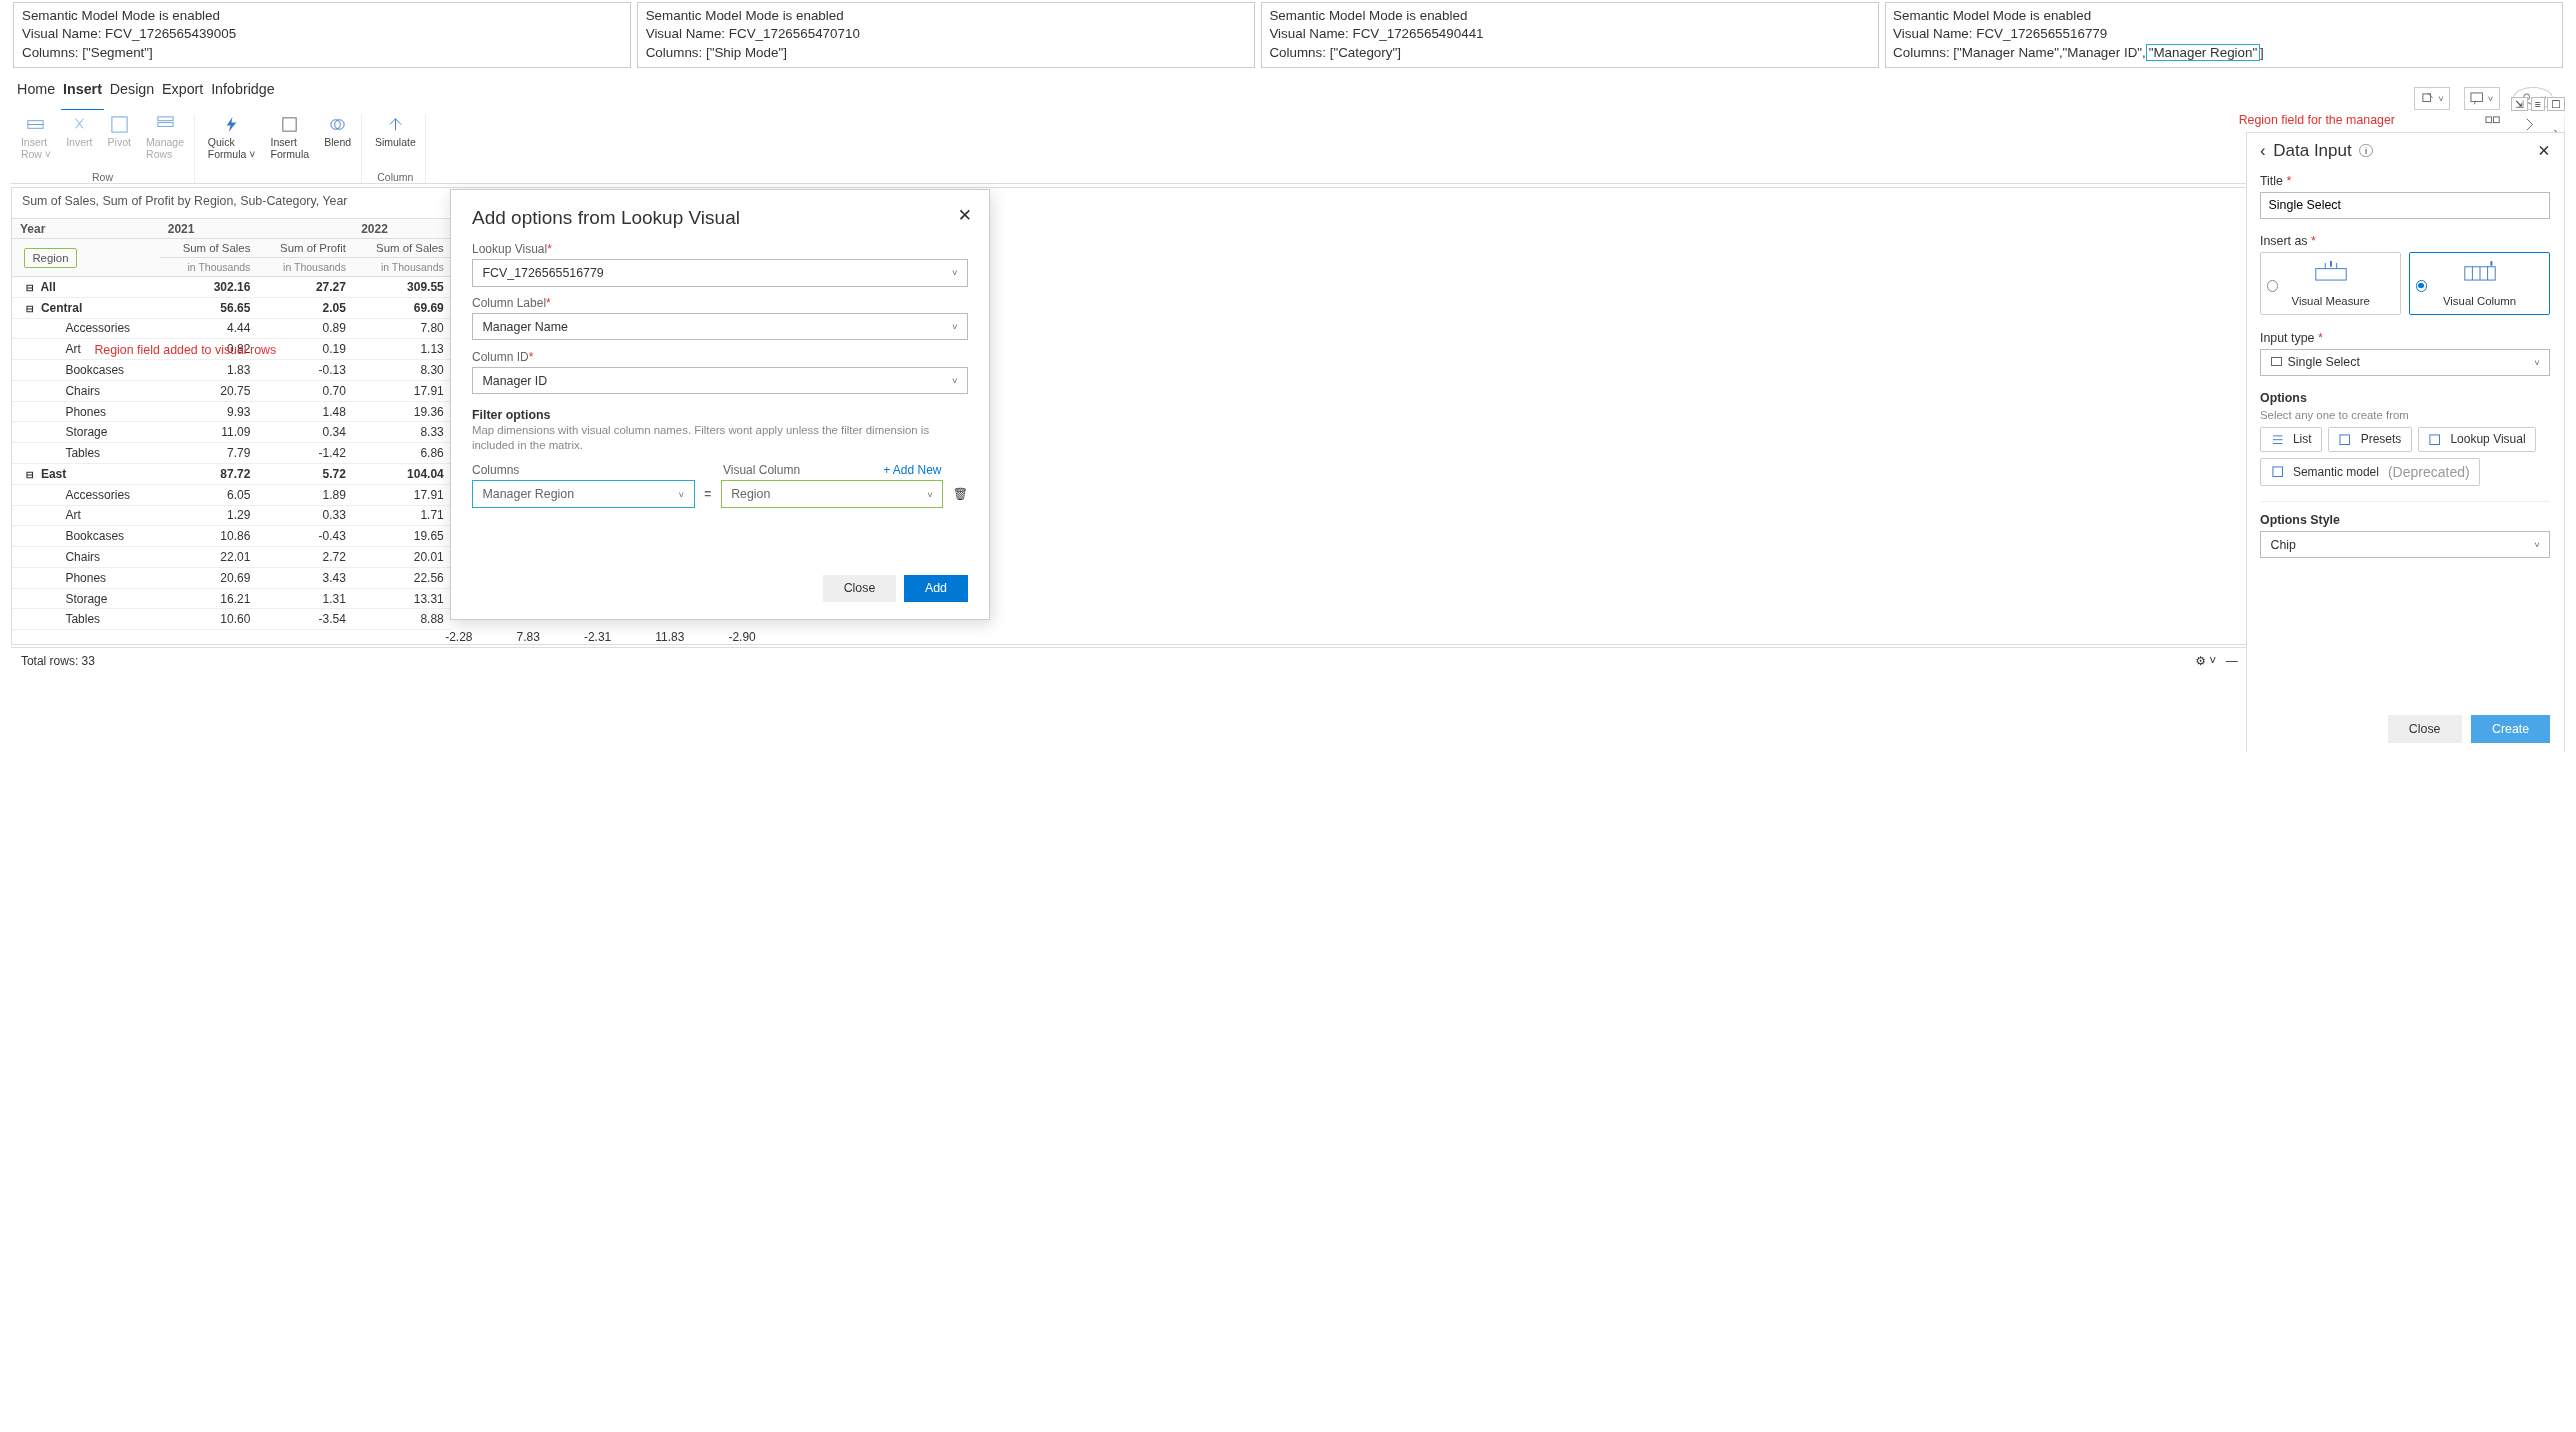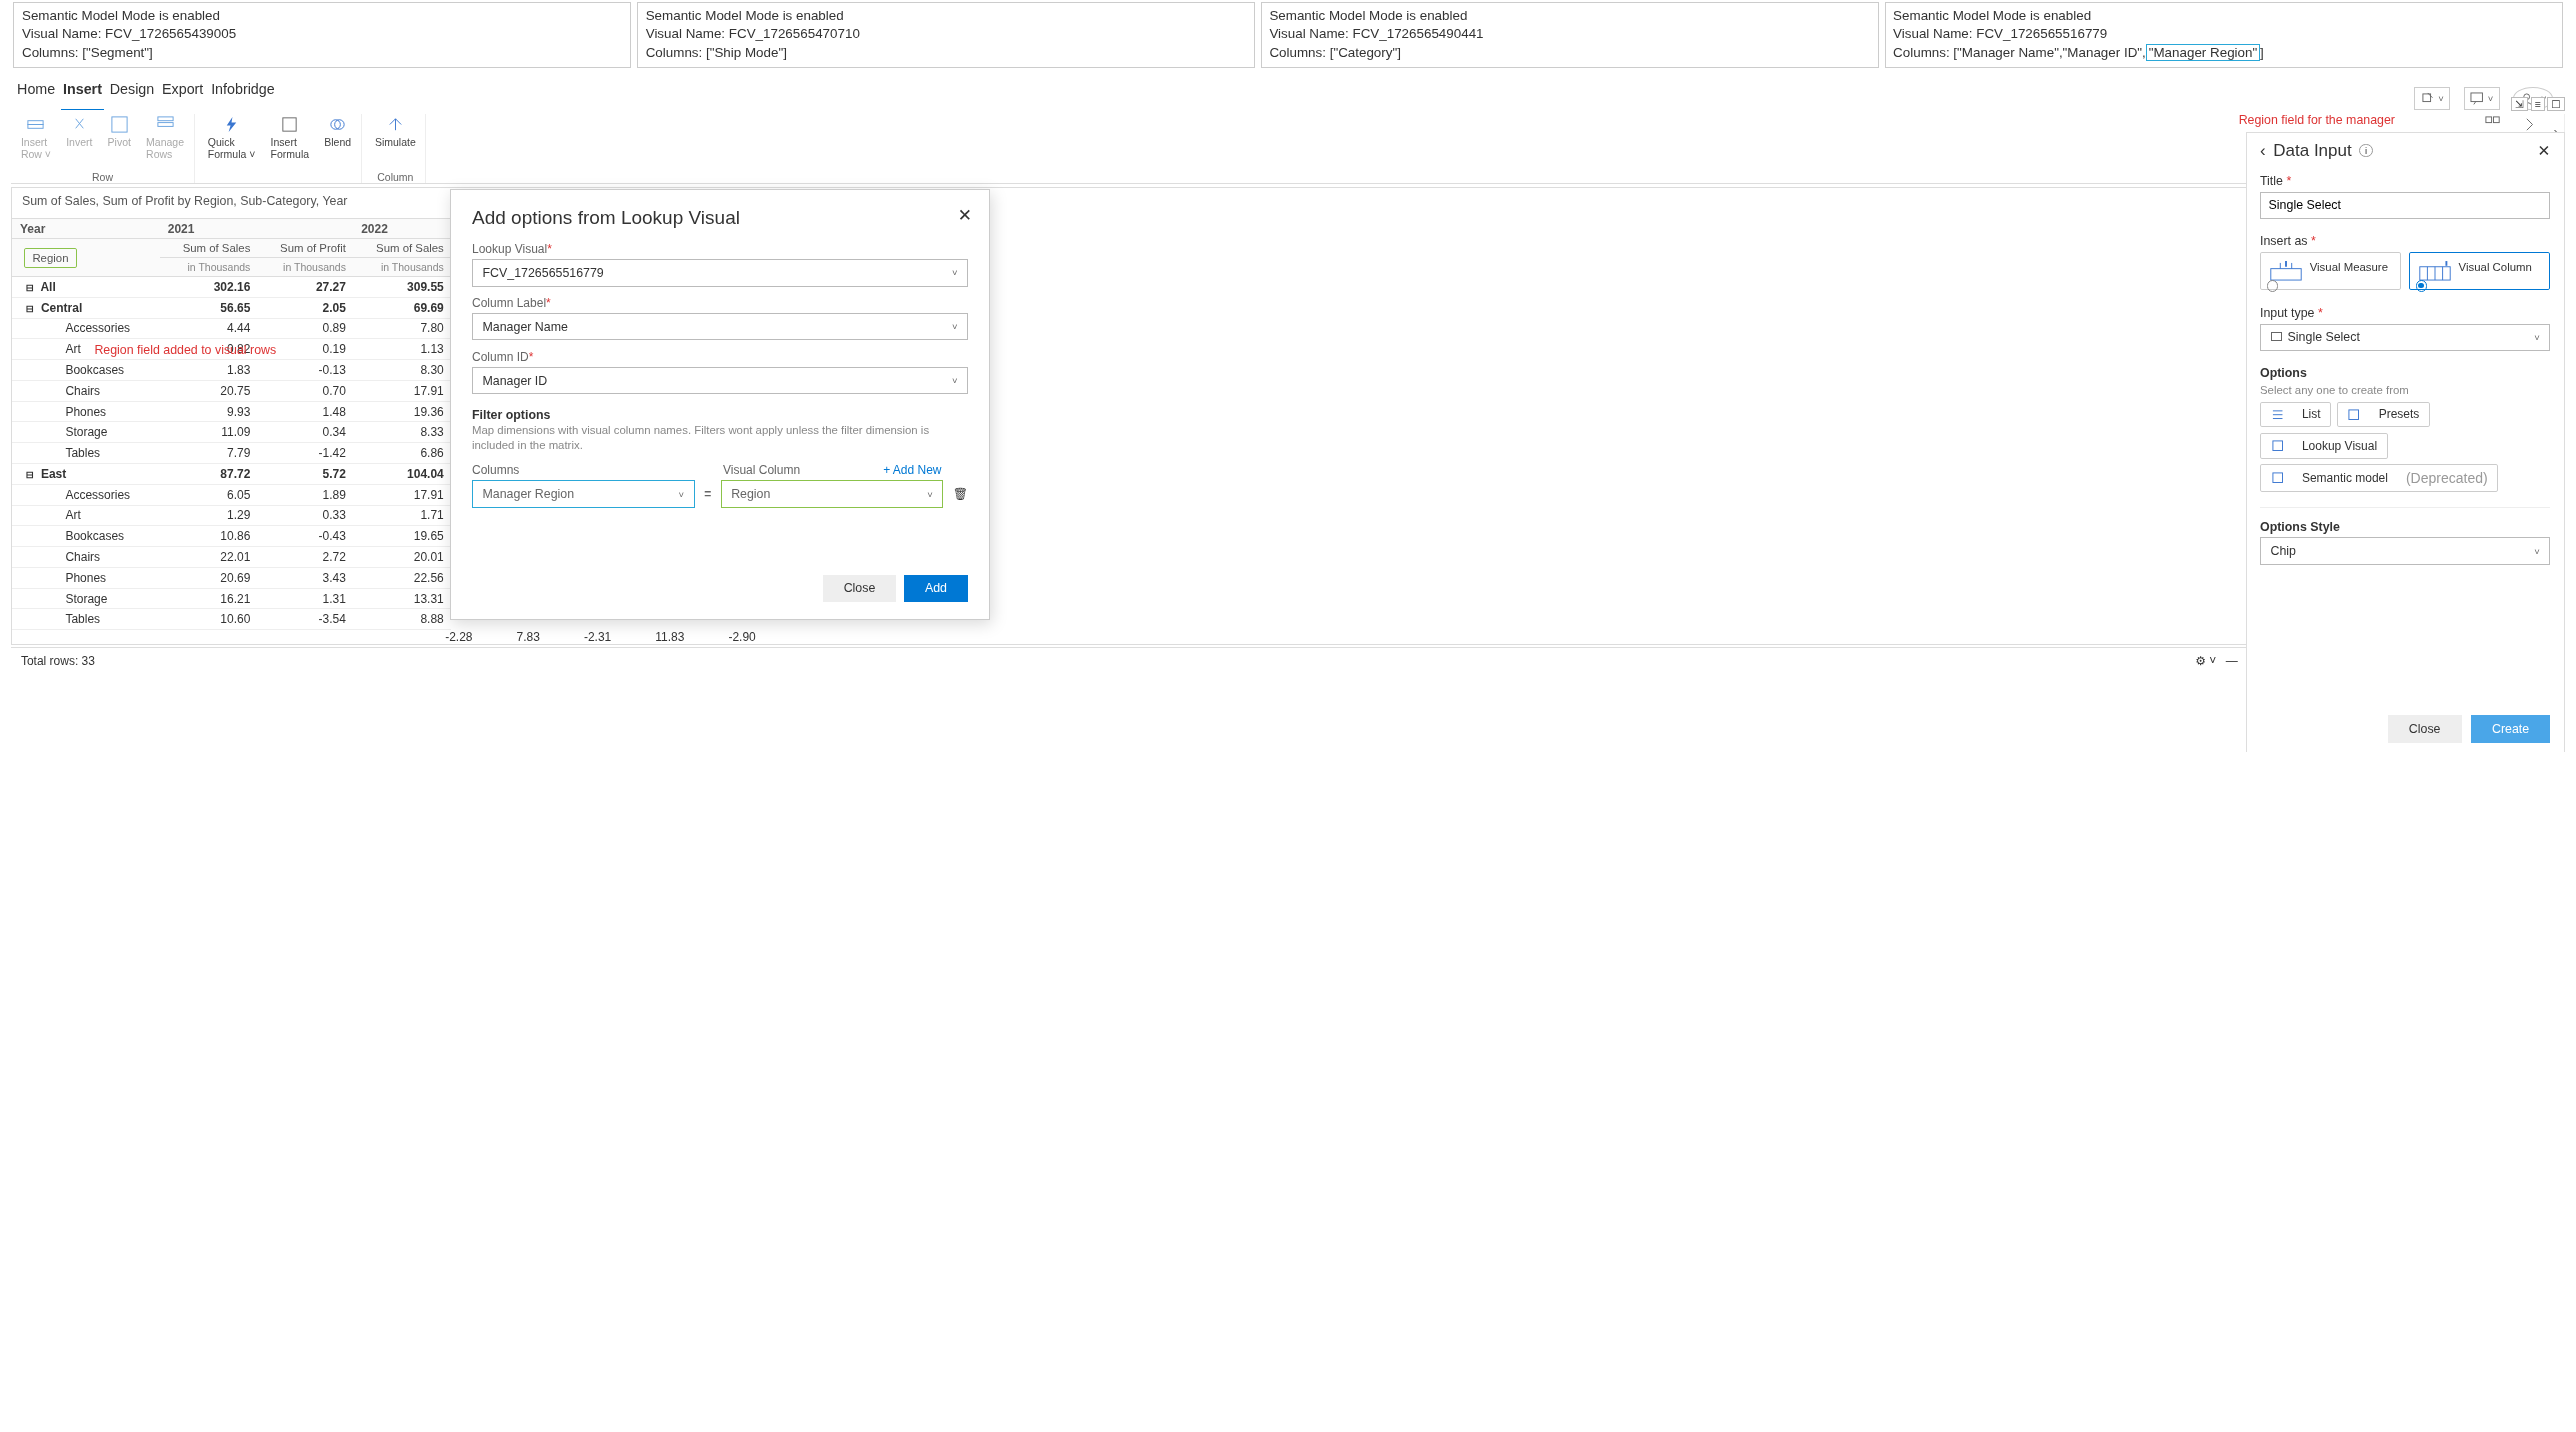--- a/index.html
+++ b/index.html
@@ -66,27 +66,27 @@
 .btn.primary { background: #0078d4; color: #fff; }
 
 
 .right-panel { position: absolute; top: 132px; right: 11.4px; width: 319px; border-left: 1px solid #ddd; border-top: 1px solid #ddd; border-right: 1px solid #ddd; background: #fff; padding: 7.6px 13.4px 11.4px; height: 620px; z-index: 5; }
 .right-panel .hdr { display: flex; align-items: center; gap: 7.6px; font-size: 17px; font-weight: 400; margin-bottom: 13.4px; }
 .right-panel .hdr .close { margin-left: auto; cursor: pointer; font-size: 15.3px; }
 .field-label { font-size: 12.4px; color: #333; margin-bottom: 3.8px; }
 .rp-section { margin-bottom: 15.3px; }
 .text-input { width: 100%; border: 1px solid #bbb; padding: 5.7px 7.6px; font-size: 12.4px; }
 .insert-as { display: flex; gap: 7.6px; }
-.insert-card { flex: 1; border: 1px solid #ccc; border-radius: 1.9px; padding: 7.6px 5.7px; display: flex; flex-direction: row; align-items: flex-start; gap: 5px; font-size: 11.4px; position: relative; cursor: pointer; }
+.insert-card { flex: 1; border: 1px solid #ccc; border-radius: 1.9px; padding: 7.6px 5.7px; display: flex; flex-direction: column; align-items: center; gap: 13px; font-size: 11.4px; position: relative; cursor: pointer; }
 .insert-card.selected { border: 1.4px solid #0078d4; }
 .insert-card .radio { width: 11.4px; height: 11.4px; border-radius: 50%; border: 1.4px solid #888; position: absolute; left: 5.7px; top: 27px; }
 .insert-card.selected .radio { border-color: #0078d4; }
 .insert-card.selected .radio::after { content:""; display:block; width:5.7px; height:5.7px; background:#0078d4; border-radius:50%; margin:1.4px; }
 .opt-btns { display: flex; flex-wrap: wrap; gap: 5.7px; }
-.opt-btn { border: 1px solid #ccc; border-radius: 1.9px; padding: 4.8px 9.5px; font-size: 12px; display: flex; align-items: center; gap: 18px; cursor: pointer; background: #fff; }
+.opt-btn { border: 1px solid #ccc; border-radius: 1.9px; padding: 4.8px 9.5px; font-size: 12px; display: flex; align-items: center; gap: 9px; cursor: pointer; background: #fff; }
 .opt-btn svg { width: 13.4px; height: 13.4px; }
 .deprecated { color: #999; font-size: 14px; }
 .rp-footer { position: absolute; bottom: 9.5px; right: 13.4px; display: flex; gap: 9.5px; }
 
 
 .footer { border-top: 1px solid #ddd; margin-top: 1.9px; padding: 3.8px 9.5px; display: flex; align-items: center; gap: 13.4px; font-size: 12px; }
 .footer .right { margin-left: auto; display: flex; align-items: center; gap: 9.5px; }
 .page-inp { width: 27px; text-align: center; border: 1px solid #bbb; padding: 1px; }
 
 .small-icons-tr { position:absolute; top:97px; right:11.4px; display:flex; gap:2.9px; font-size:10.5px; z-index:6;}

